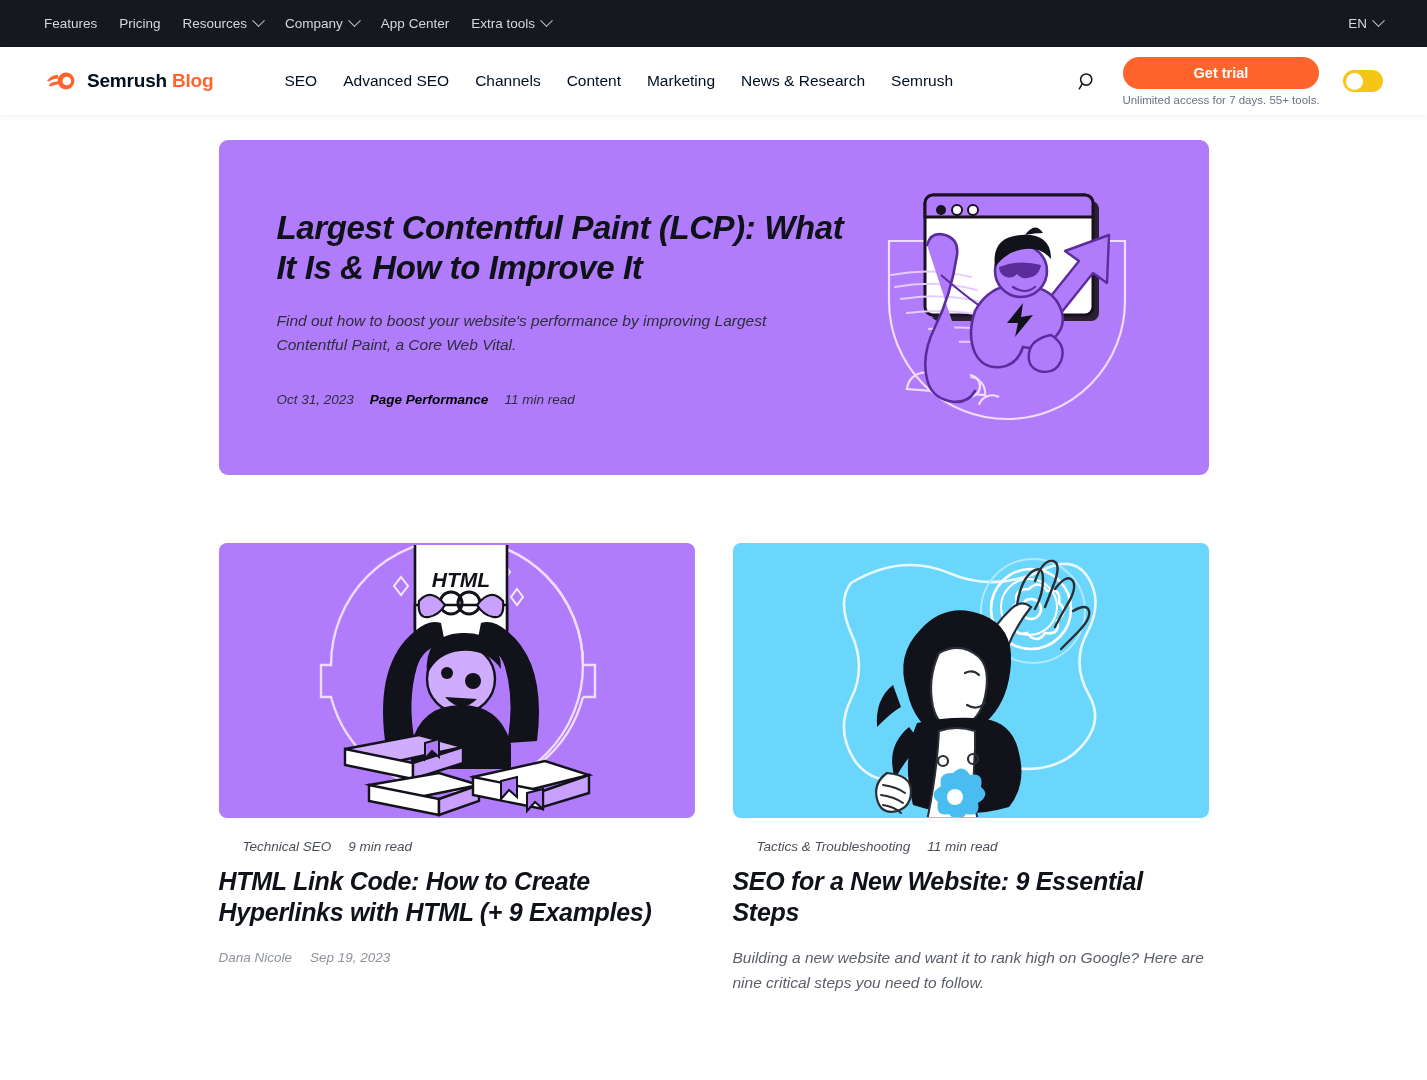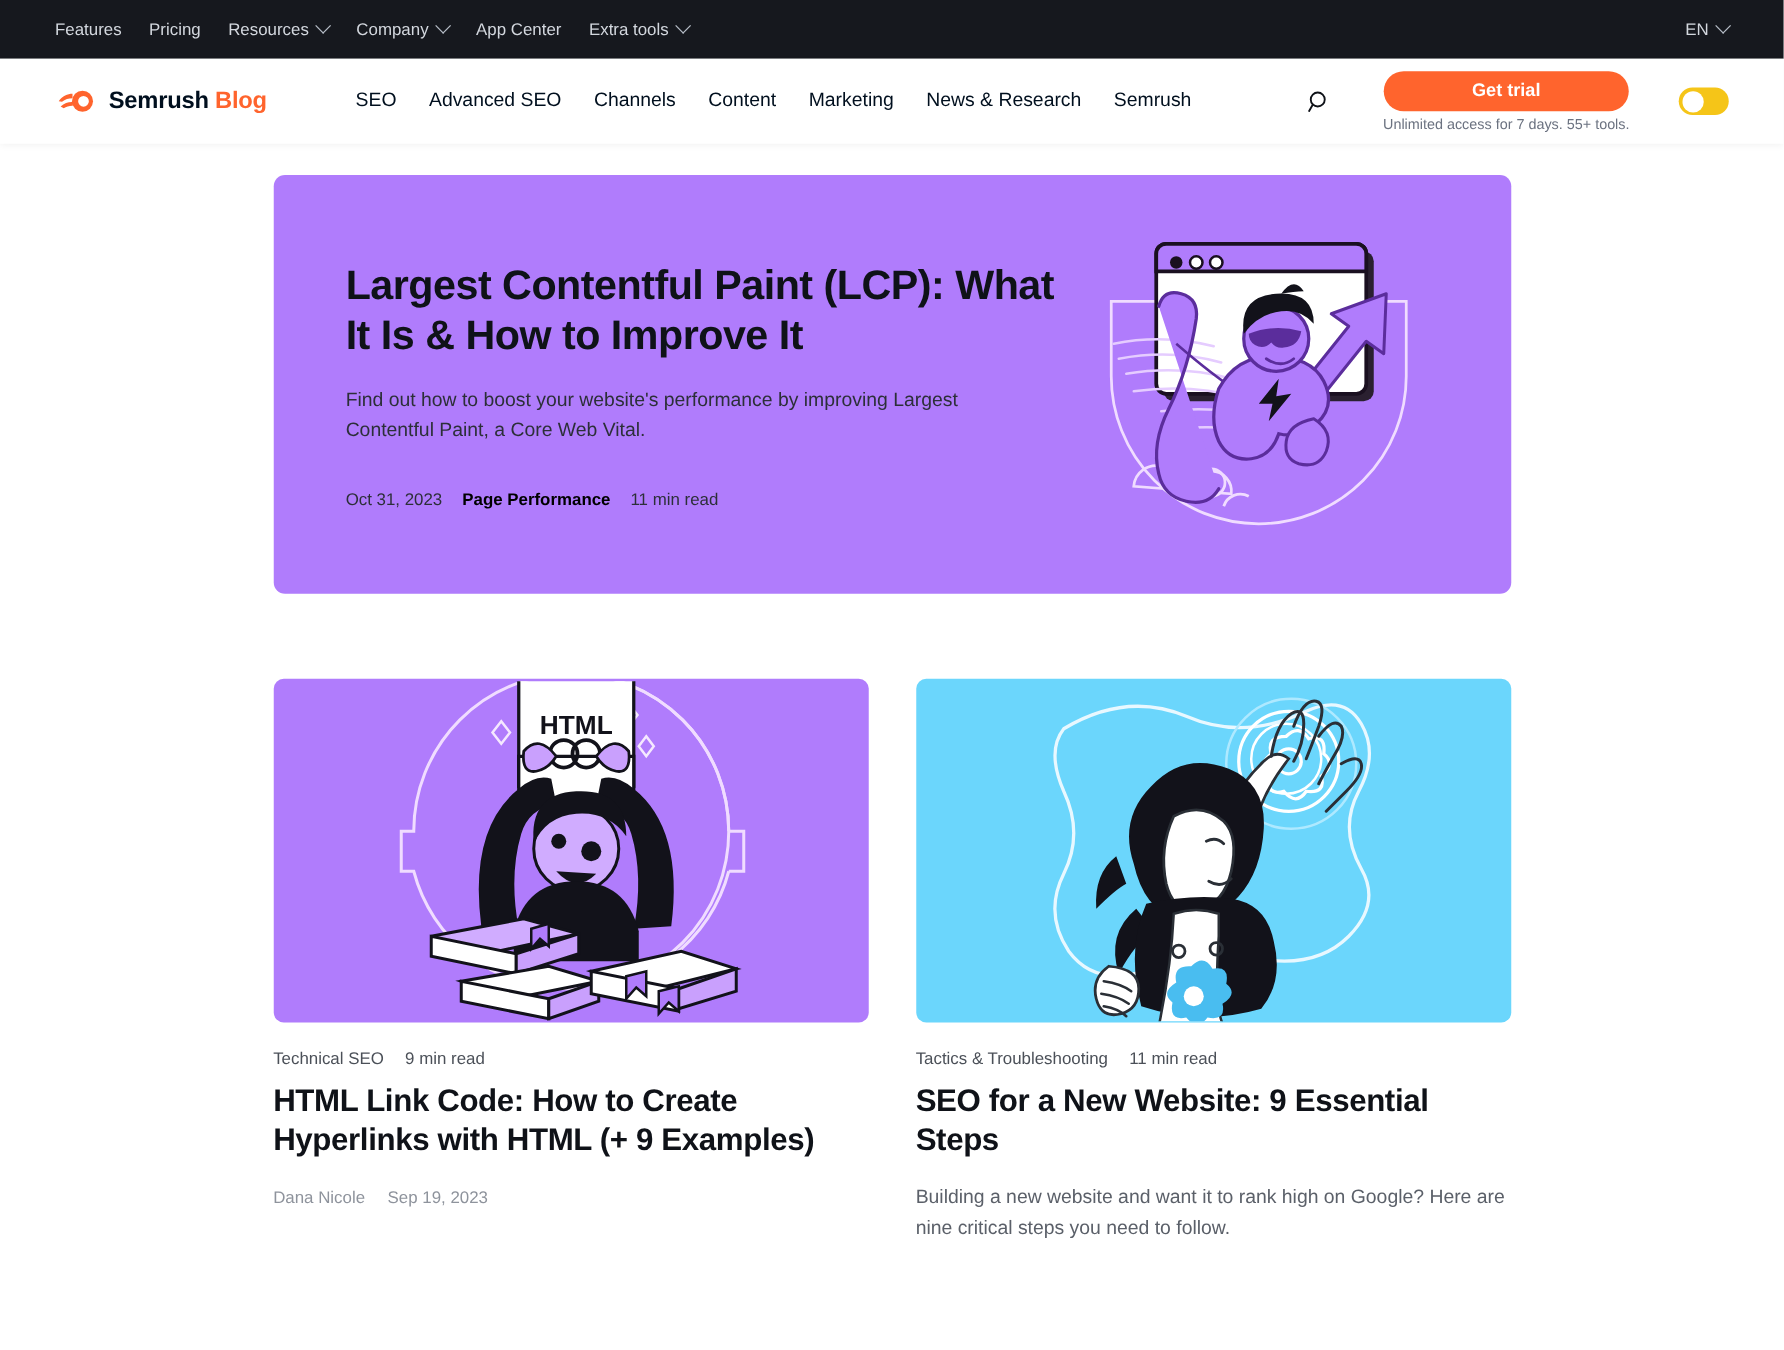--- a/index.html
+++ b/index.html
@@ -99,21 +99,21 @@
     text-decoration: none;
     padding: 8px 13px;
     white-space: nowrap;
     cursor: pointer;
   }
 
   .header-right {
     margin-left: auto;
     display: flex;
     align-items: center;
-    gap: 16px;
+    gap: 0;
   }
   .search-btn {
     width: 36px; height: 36px;
     display: flex; align-items: center; justify-content: center;
     cursor: pointer;
     margin-right: 18px;
   }
   .cta-wrap {
     display: flex;
     flex-direction: column;
@@ -158,20 +158,21 @@
   }
 
   
   .page {
     background: #ffffff;
     padding-top: 25px;
   }
   .container {
     width: 990px;
     margin: 0 auto;
+    font-style: italic;
   }
 
   
   .hero {
     background: #b07cfc;
     border-radius: 9px;
     height: 335px;
     display: flex;
     align-items: center;
     padding: 0 58px;
@@ -231,20 +232,21 @@
   }
   .card-img.purple { background: #b07cfc; }
   .card-img.cyan { background: #6bd6fc; }
   .card-meta {
     margin-top: 21px;
     display: flex;
     align-items: center;
     gap: 17px;
     font-size: 13.5px;
     color: #4b5058;
+    margin-left: 24px;
   }
   .card-title {
     margin-top: 12px;
     font-size: 25px;
     line-height: 1.24;
     font-weight: 700;
     color: #0f1218;
     letter-spacing: -0.3px;
   }
   .card-desc {

